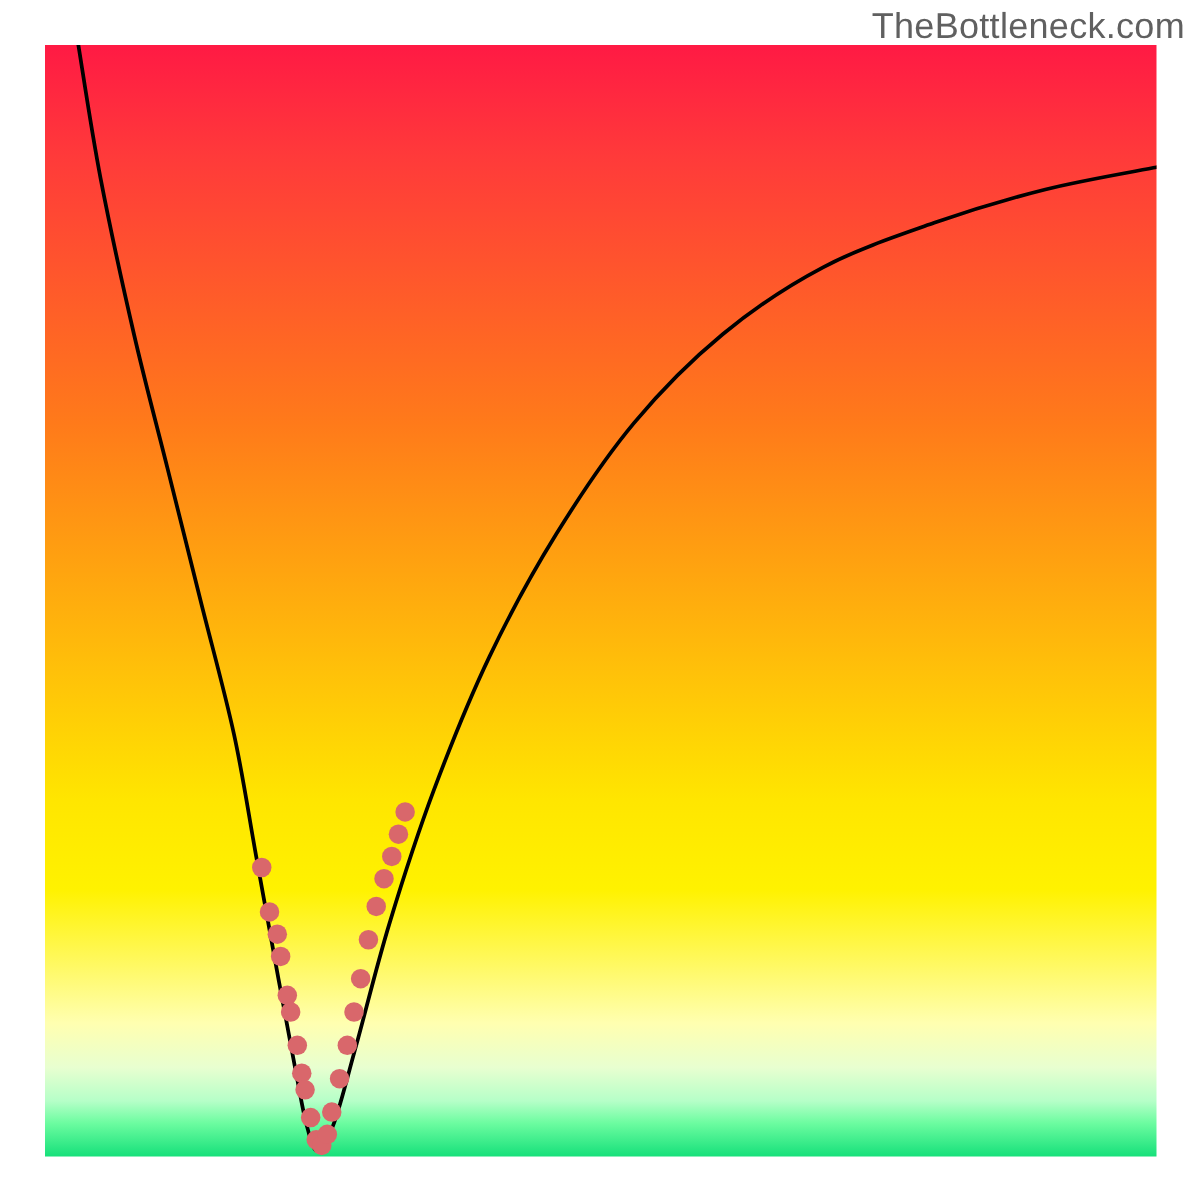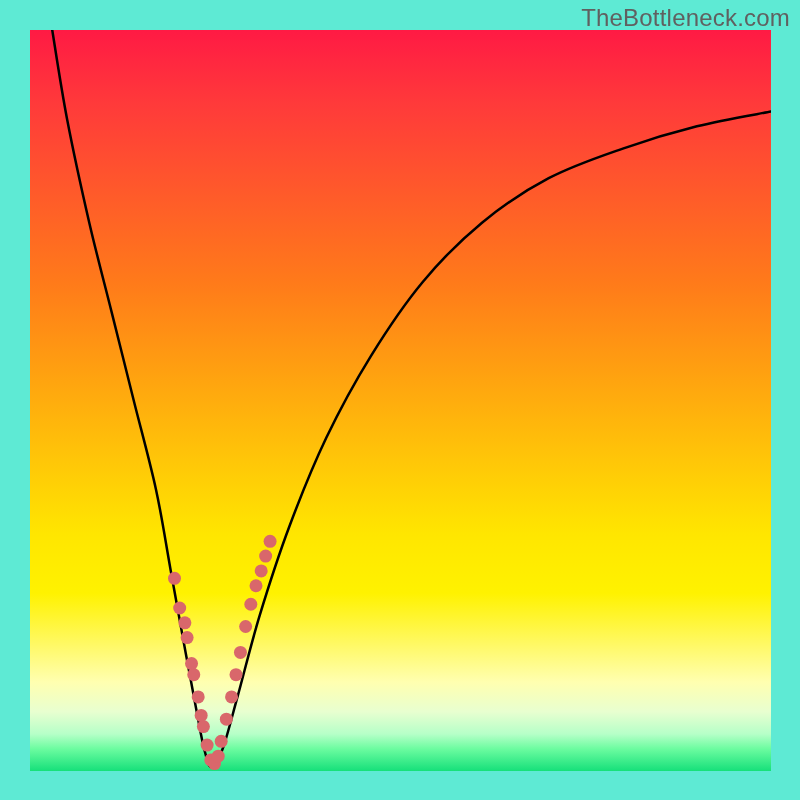--- a/index.html
+++ b/index.html
@@ -8,21 +8,21 @@
     width: 800px;
     height: 800px;
     background: #000000;
     overflow: hidden;
     font-family: Arial, Helvetica, sans-serif;
   }
   .stage {
     position: relative;
     width: 800px;
     height: 800px;
-    background: #5eead4;
+    background: #ffffff;
   }
   .plot-area {
     position: absolute;
     left: 30px;
     top: 30px;
     width: 741px;
     height: 741px;
     background: linear-gradient(
       to bottom,
       #ff1a44 0%,

